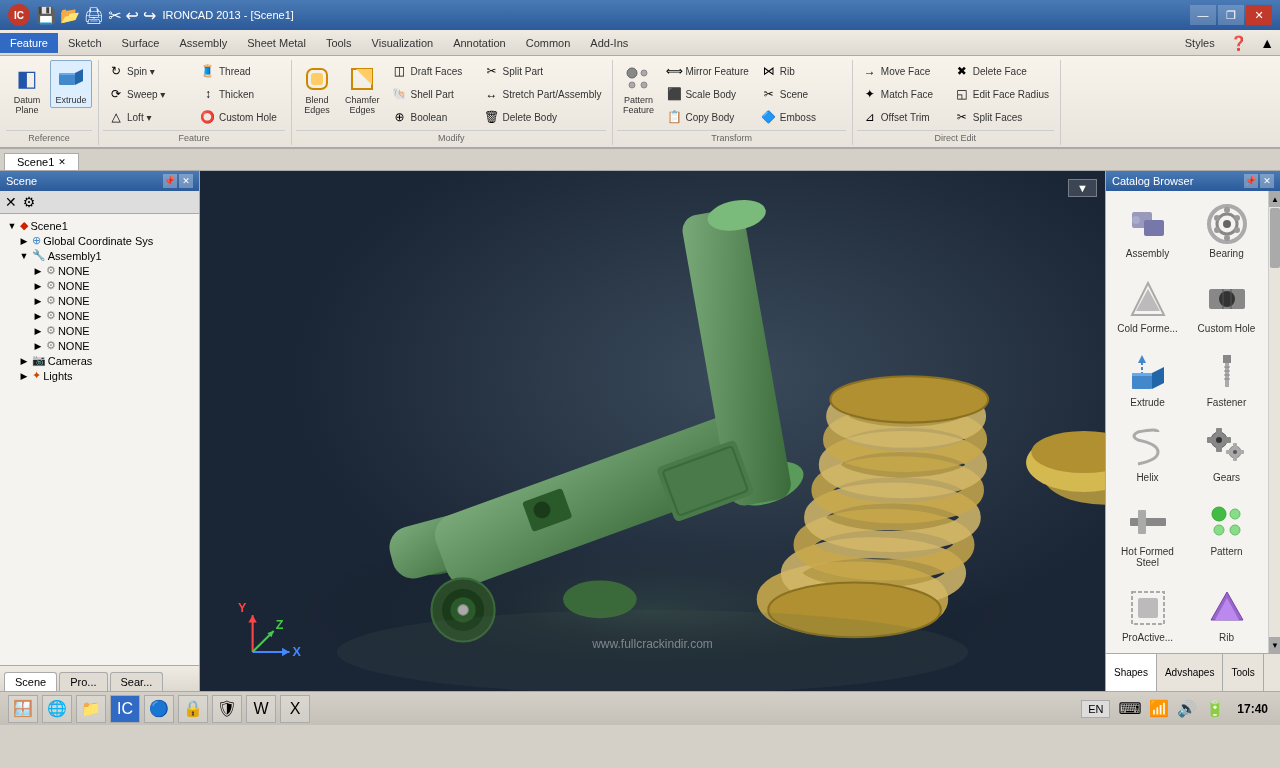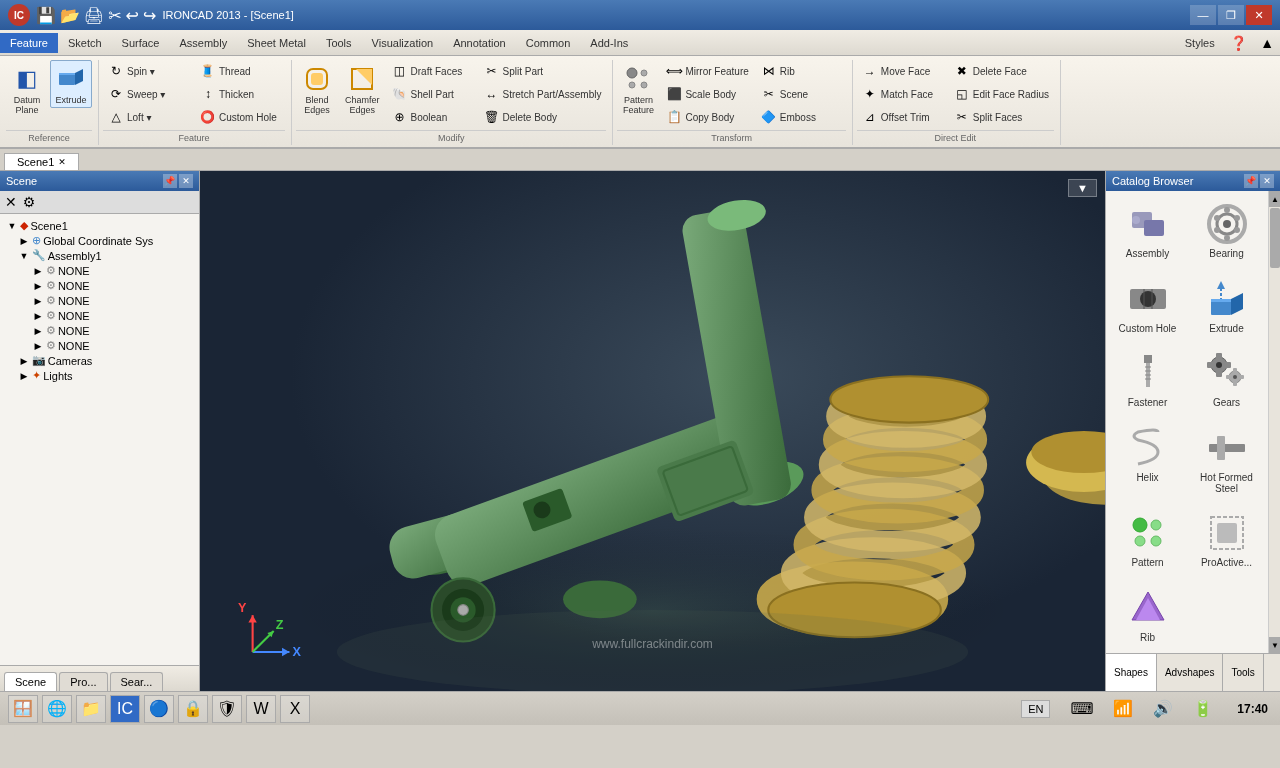--- a/index.html
+++ b/index.html
@@ -118,21 +118,21 @@
     }
     .bottom-tab.active { background: white; }
 
     
     .status-bar {
       height: 34px; background: linear-gradient(to bottom, #d4d0c8, #c4c0b8);
       border-top: 1px solid #aaa; display: flex; align-items: center;
       justify-content: space-between; padding: 0 8px;
     }
     .status-left { display: flex; gap: 4px; }
-    .status-right { display: flex; align-items: center; gap: 20px; }
+    .status-right { display: flex; align-items: center; gap: 8px; }
     .taskbar-btn { width: 30px; height: 28px; background: rgba(255,255,255,0.2); display: flex; align-items: center; justify-content: center; font-size: 16px; cursor: pointer; border: 1px solid #aaa; }
 
     .catalog-tabs {
       display: flex; background: #e8e4dc; border-top: 1px solid #aaa;
       font-size: 10px;
     }
     .catalog-tab {
       padding: 13px 8px; cursor: pointer; border-right: 1px solid #aaa;
     }
     .catalog-tab.active { background: white; }
@@ -573,20 +573,29 @@
               <circle cx="34" cy="18" r="3" fill="#999"></circle>
               <circle cx="34" cy="30" r="3" fill="#999"></circle>
               <circle cx="24" cy="38" r="3" fill="#999"></circle>
               <circle cx="14" cy="30" r="3" fill="#999"></circle>
               <circle cx="14" cy="18" r="3" fill="#999"></circle>
             </svg>
           </div>
           <div class="catalog-label">Bearing</div>
         </div>
 
+        <div class="catalog-item">
+          <div class="catalog-icon">
+            <svg width="48" height="48" viewBox="0 0 48 48">
+              <polygon points="8,40 24,8 40,40" fill="none" stroke="#aaa" stroke-width="2"></polygon>
+              <polygon points="12,36 24,14 36,36" fill="#bbb"></polygon>
+            </svg>
+          </div>
+          <div class="catalog-label">Cold Forme...</div>
+        </div>
 
         <div class="catalog-item">
           <div class="catalog-icon">
             <svg width="48" height="48" viewBox="0 0 48 48">
               <rect x="6" y="14" width="36" height="20" fill="#888" rx="2"></rect>
               <ellipse cx="24" cy="24" rx="8" ry="8" fill="#333"></ellipse>
               <line x1="20" y1="14" x2="20" y2="34" stroke="#555" stroke-width="1"></line>
               <line x1="28" y1="14" x2="28" y2="34" stroke="#555" stroke-width="1"></line>
             </svg>
           </div>
@@ -611,20 +620,29 @@
             <svg width="48" height="48" viewBox="0 0 48 48">
               <rect x="20" y="6" width="8" height="8" fill="#888"></rect>
               <rect x="22" y="14" width="4" height="24" fill="#aaa"></rect>
               <line x1="21" y1="18" x2="27" y2="18" stroke="#888" stroke-width="1"></line>
               <line x1="21" y1="22" x2="27" y2="22" stroke="#888" stroke-width="1"></line>
               <line x1="21" y1="26" x2="27" y2="26" stroke="#888" stroke-width="1"></line>
               <line x1="21" y1="30" x2="27" y2="30" stroke="#888" stroke-width="1"></line>
             </svg>
           </div>
           <div class="catalog-label">Fastener</div>
+        </div>
+
+        <div class="catalog-item">
+          <div class="catalog-icon">
+            <svg width="48" height="48" viewBox="0 0 48 48">
+              <path d="M 14 40 Q 34 36 34 28 Q 34 20 14 16 Q 6 12 14 8 Q 34 4 34 8" fill="none" stroke="#aaa" stroke-width="3"></path>
+            </svg>
+          </div>
+          <div class="catalog-label">Helix</div>
         </div>
 
         <div class="catalog-item">
           <div class="catalog-icon">
             <svg width="48" height="48" viewBox="0 0 48 48">
               <g transform="translate(16,16)">
                 <circle cx="0" cy="0" r="8" fill="#888" stroke="#666" stroke-width="1"></circle>
                 <circle cx="0" cy="0" r="3" fill="#333"></circle>
                 <rect x="-3" y="-12" width="6" height="8" fill="#888" rx="1"></rect>
                 <rect x="-3" y="4" width="6" height="8" fill="#888" rx="1"></rect>
@@ -640,29 +658,20 @@
                 <rect x="3" y="-2" width="6" height="4" fill="#aaa" rx="1"></rect>
               </g>
             </svg>
           </div>
           <div class="catalog-label">Gears</div>
         </div>
 
         <div class="catalog-item">
           <div class="catalog-icon">
             <svg width="48" height="48" viewBox="0 0 48 48">
-              <path d="M 14 40 Q 34 36 34 28 Q 34 20 14 16 Q 6 12 14 8 Q 34 4 34 8" fill="none" stroke="#aaa" stroke-width="3"></path>
-            </svg>
-          </div>
-          <div class="catalog-label">Helix</div>
-        </div>
-
-        <div class="catalog-item">
-          <div class="catalog-icon">
-            <svg width="48" height="48" viewBox="0 0 48 48">
               <rect x="6" y="20" width="36" height="8" fill="#888" rx="1"></rect>
               <rect x="14" y="12" width="8" height="24" fill="#aaa" rx="1"></rect>
             </svg>
           </div>
           <div class="catalog-label">Hot Formed Steel</div>
         </div>
 
         <div class="catalog-item">
           <div class="catalog-icon">
             <svg width="48" height="48" viewBox="0 0 48 48">

